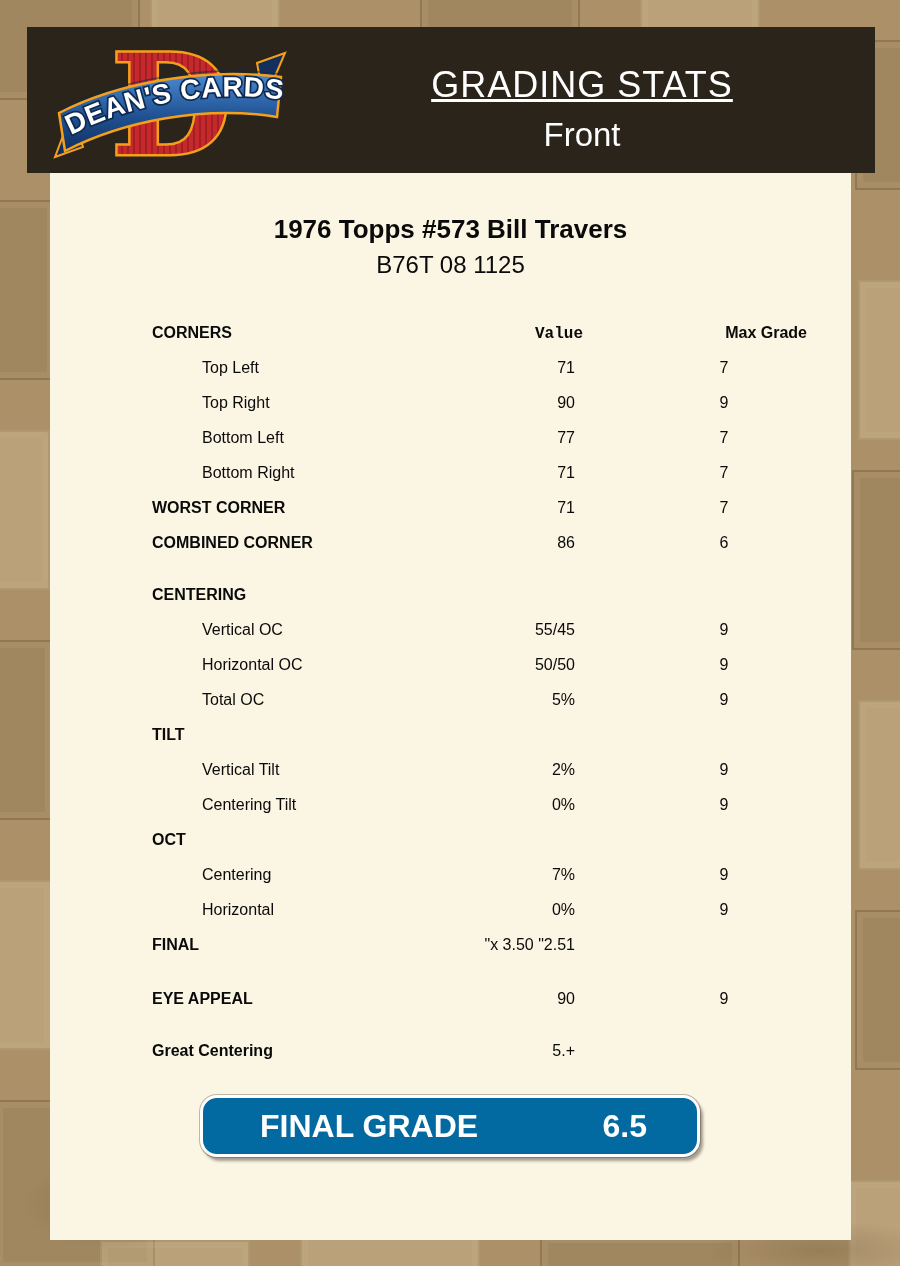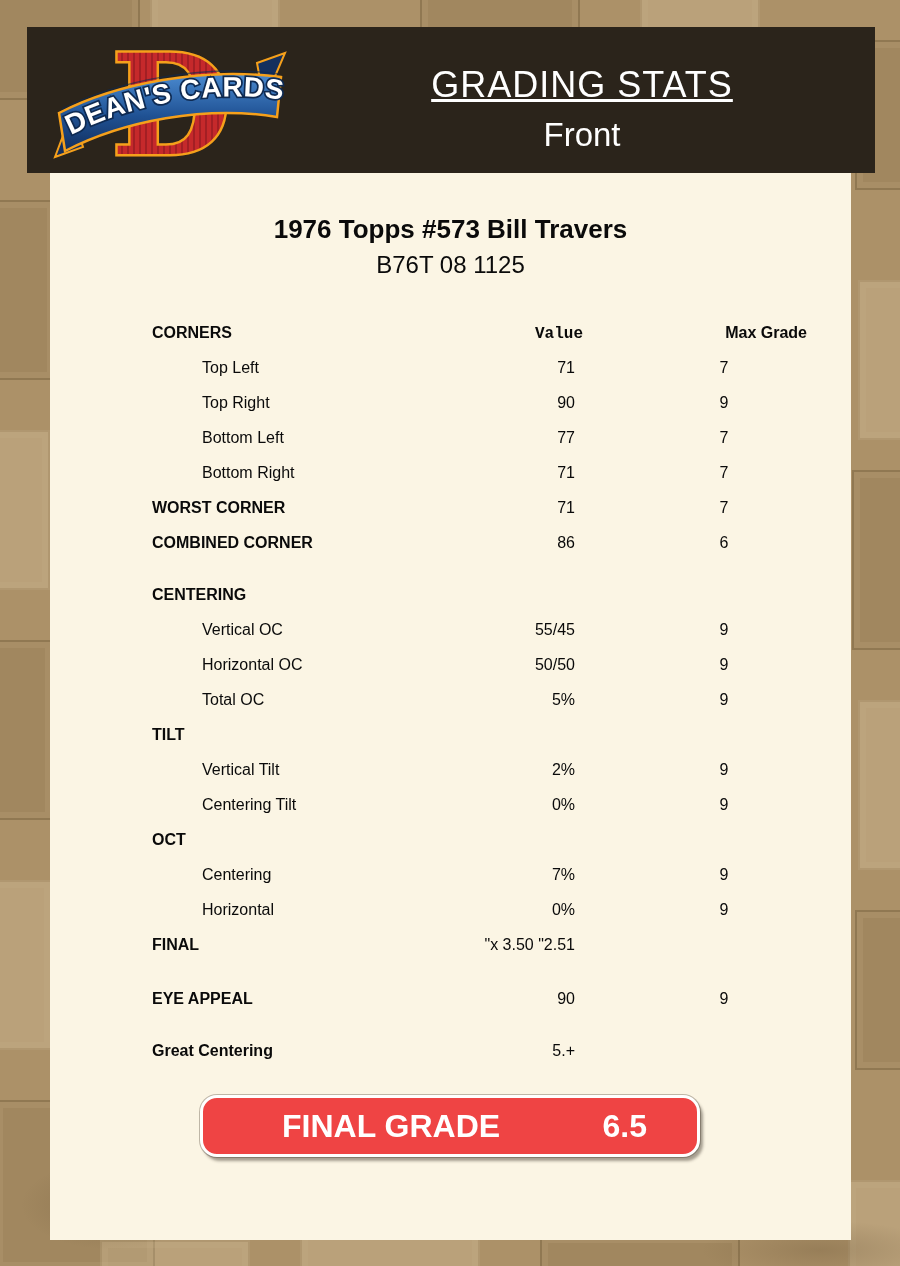--- a/index.html
+++ b/index.html
@@ -56,26 +56,26 @@
   .row .c2h { width:150px; margin-left:-2px; text-align:center; font-weight:bold; line-height:35px;font-family:Liberation Mono, monospace; }
   .row .c3h { width:166px; margin-left:7px;  text-align:right; font-weight:bold; line-height:35px; }
   .row--bold .c1 { font-weight:bold; }
   .row--indent .c1 { padding-left:50px; }
   .row--gap { margin-top:17px; }
   .row--gap2 { margin-top:19px; }
 
   
   .final-grade {
     position:absolute; left:150px; top:922px; width:500px; height:62px;
-    background:#ef4444;
+    background:#0369a1;
     border:3px solid #ffffff;
     border-radius:17px;
     box-shadow:3px 4px 3px rgba(60,50,40,0.45), 0 0 0 1px rgba(150,140,125,0.6);
     display:flex; align-items:center; justify-content:space-between;
-    padding:0 50px 0 79px;
+    padding:0 50px 0 57px;
     color:#ffffff; font-weight:bold; font-size:32px;
   }
 </style>
 </head>
 <body>
 
 <div class="bg-collage">
   <div class="card" style="left:-10px;top:-20px;width:150px;height:120px;"></div>
   <div class="card light" style="left:150px;top:-40px;width:130px;height:80px;"></div>
   <div class="card" style="left:420px;top:-30px;width:160px;height:70px;"></div>

